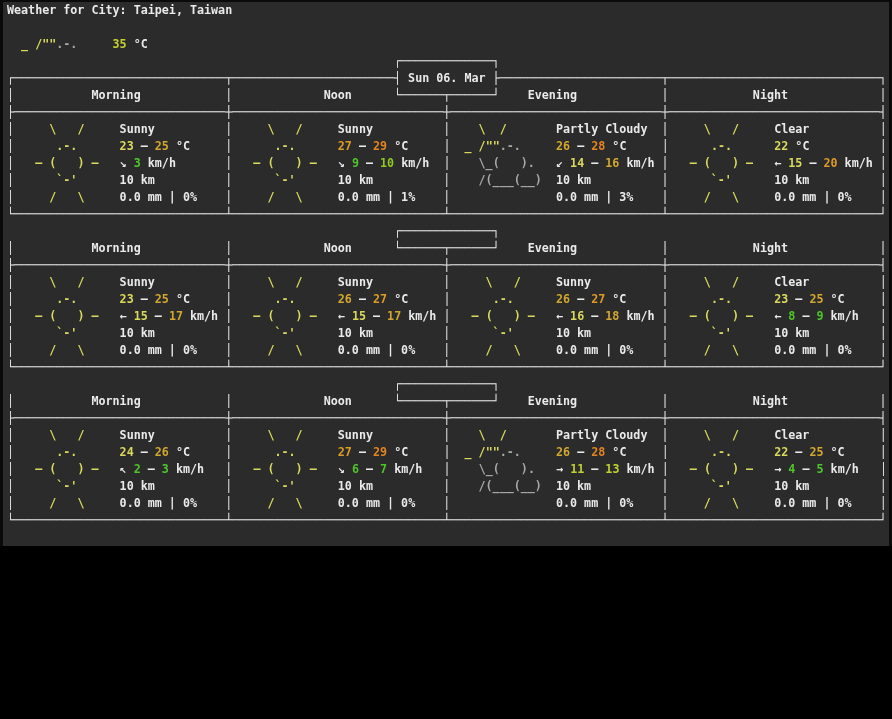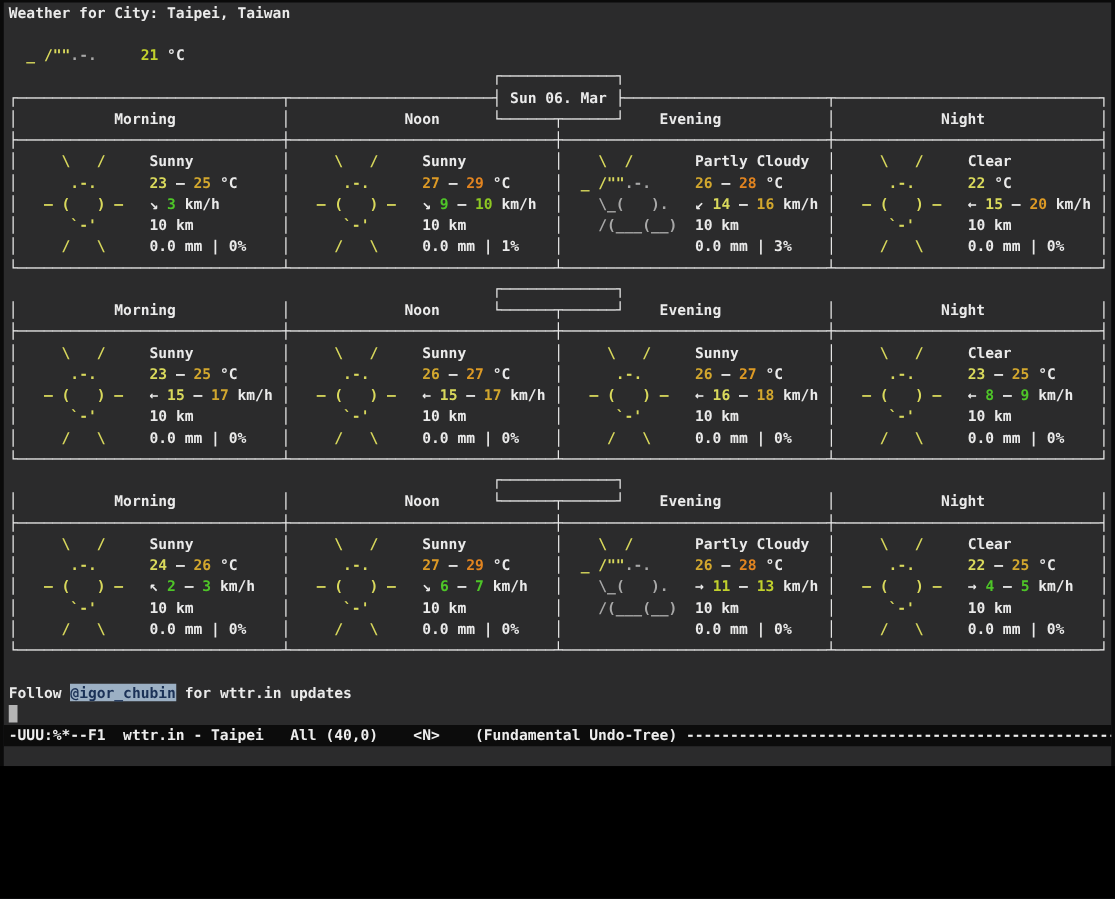--- a/index.html
+++ b/index.html
@@ -1,18 +1,18 @@
 <!DOCTYPE html>
 <html style="--bg: #2b2b2c; --fg: #eaeaea; --y: #d9d95c; --lime: #c2d12d; --gold: #d2a72e; --amb: #dd9a25; --org: #e28420; --grn: #4ec528; --lgrn: #8ec823; --gray: #a8a8a8; --linkbg: #9cb0c4; --linkfg: #1c3257; --cursor: #b5b5b5; --mlbg: #0c0c0c; --mlfg: #ededed;"><head>
 <meta charset="utf-8">
 <style>
   html,body{margin:0;padding:0;background:#000;}
   .screen{
     position:relative;
-    width:892px;height:613px;
+    width:892px;height:546px;
     box-sizing:border-box;
     background:#0a0a0a;
     padding:2px 3px;
     overflow:hidden;
   }
   .term{
     width:100%;height:715px;
     background:var(--bg,#2b2b2c);
     overflow:hidden;
     font-family:"DejaVu Sans Mono", "Liberation Mono", monospace;
@@ -40,21 +40,21 @@
   .c-cursor{background:var(--cursor)}
   .c-mlfg{color:var(--mlfg)}
 </style>
 </head>
 <body>
 
 <div class="screen">
   <div class="term" id="term">
       <div class="ln"><span class="c-fg">Weather for City: Taipei, Taiwan</span></div>
       <div class="ln"></div>
-      <div class="ln"><span class="c-y">  _ /""</span><span class="c-gray">.-.</span><span class="c-fg">     </span><span class="c-lime">21</span><span class="c-fg"> °C</span></div>
+      <div class="ln"><span class="c-y">  _ /""</span><span class="c-gray">.-.</span><span class="c-fg">     </span><span class="c-lime">35</span><span class="c-fg"> °C</span></div>
       <div class="ln"><span class="c-fg">                                                       ┌─────────────┐</span></div>
       <div class="ln"><span class="c-fg">┌──────────────────────────────┬───────────────────────┤ </span><span class="c-fg">Sun 06. Mar</span><span class="c-fg"> ├───────────────────────┬──────────────────────────────┐</span></div>
       <div class="ln"><span class="c-fg">│           Morning            │             Noon      └──────┬──────┘    Evening            │            Night             │</span></div>
       <div class="ln"><span class="c-fg">├──────────────────────────────┼──────────────────────────────┼──────────────────────────────┼──────────────────────────────┤</span></div>
       <div class="ln"><span class="c-fg">│</span><span class="c-y">     \   /     </span><span class="c-fg">Sunny</span><span class="c-fg">          </span><span class="c-fg">│</span><span class="c-y">     \   /     </span><span class="c-fg">Sunny</span><span class="c-fg">          </span><span class="c-fg">│</span><span class="c-y">    \  /</span><span class="c-fg">       </span><span class="c-fg">Partly Cloudy</span><span class="c-fg">  </span><span class="c-fg">│</span><span class="c-y">     \   /     </span><span class="c-fg">Clear</span><span class="c-fg">          </span><span class="c-fg">│</span></div>
       <div class="ln"><span class="c-fg">│</span><span class="c-y">      .-.      </span><span class="c-y">23</span><span class="c-fg"> – </span><span class="c-gold">25</span><span class="c-fg"> °C</span><span class="c-fg">     </span><span class="c-fg">│</span><span class="c-y">      .-.      </span><span class="c-amb">27</span><span class="c-fg"> – </span><span class="c-org">29</span><span class="c-fg"> °C</span><span class="c-fg">     </span><span class="c-fg">│</span><span class="c-y">  _ /""</span><span class="c-gray">.-.</span><span class="c-fg">     </span><span class="c-gold">26</span><span class="c-fg"> – </span><span class="c-org">28</span><span class="c-fg"> °C</span><span class="c-fg">     </span><span class="c-fg">│</span><span class="c-y">      .-.      </span><span class="c-y">22</span><span class="c-fg"> °C</span><span class="c-fg">          </span><span class="c-fg">│</span></div>
       <div class="ln"><span class="c-fg">│</span><span class="c-y">   – (   ) –   </span><span class="c-fg">↘ </span><span class="c-grn">3</span><span class="c-fg"> km/h</span><span class="c-fg">       </span><span class="c-fg">│</span><span class="c-y">   – (   ) –   </span><span class="c-fg">↘ </span><span class="c-grn">9</span><span class="c-fg"> – </span><span class="c-lgrn">10</span><span class="c-fg"> km/h</span><span class="c-fg">  </span><span class="c-fg">│</span><span class="c-gray">    \_(   ).</span><span class="c-fg">   </span><span class="c-fg">↙ </span><span class="c-y">14</span><span class="c-fg"> – </span><span class="c-gold">16</span><span class="c-fg"> km/h</span><span class="c-fg"> </span><span class="c-fg">│</span><span class="c-y">   – (   ) –   </span><span class="c-fg">← </span><span class="c-y">15</span><span class="c-fg"> – </span><span class="c-amb">20</span><span class="c-fg"> km/h</span><span class="c-fg"> </span><span class="c-fg">│</span></div>
       <div class="ln"><span class="c-fg">│</span><span class="c-y">      `-'      </span><span class="c-fg">10 km</span><span class="c-fg">          </span><span class="c-fg">│</span><span class="c-y">      `-'      </span><span class="c-fg">10 km</span><span class="c-fg">          </span><span class="c-fg">│</span><span class="c-gray">    /(___(__)</span><span class="c-fg">  </span><span class="c-fg">10 km</span><span class="c-fg">          </span><span class="c-fg">│</span><span class="c-y">      `-'      </span><span class="c-fg">10 km</span><span class="c-fg">          </span><span class="c-fg">│</span></div>
       <div class="ln"><span class="c-fg">│</span><span class="c-y">     /   \     </span><span class="c-fg">0.0 mm | 0%</span><span class="c-fg">    </span><span class="c-fg">│</span><span class="c-y">     /   \     </span><span class="c-fg">0.0 mm | 1%</span><span class="c-fg">    </span><span class="c-fg">│</span><span class="c-fg">               </span><span class="c-fg">0.0 mm | 3%</span><span class="c-fg">    </span><span class="c-fg">│</span><span class="c-y">     /   \     </span><span class="c-fg">0.0 mm | 0%</span><span class="c-fg">    </span><span class="c-fg">│</span></div>
       <div class="ln"><span class="c-fg">└──────────────────────────────┴──────────────────────────────┴──────────────────────────────┴──────────────────────────────┘</span></div>

